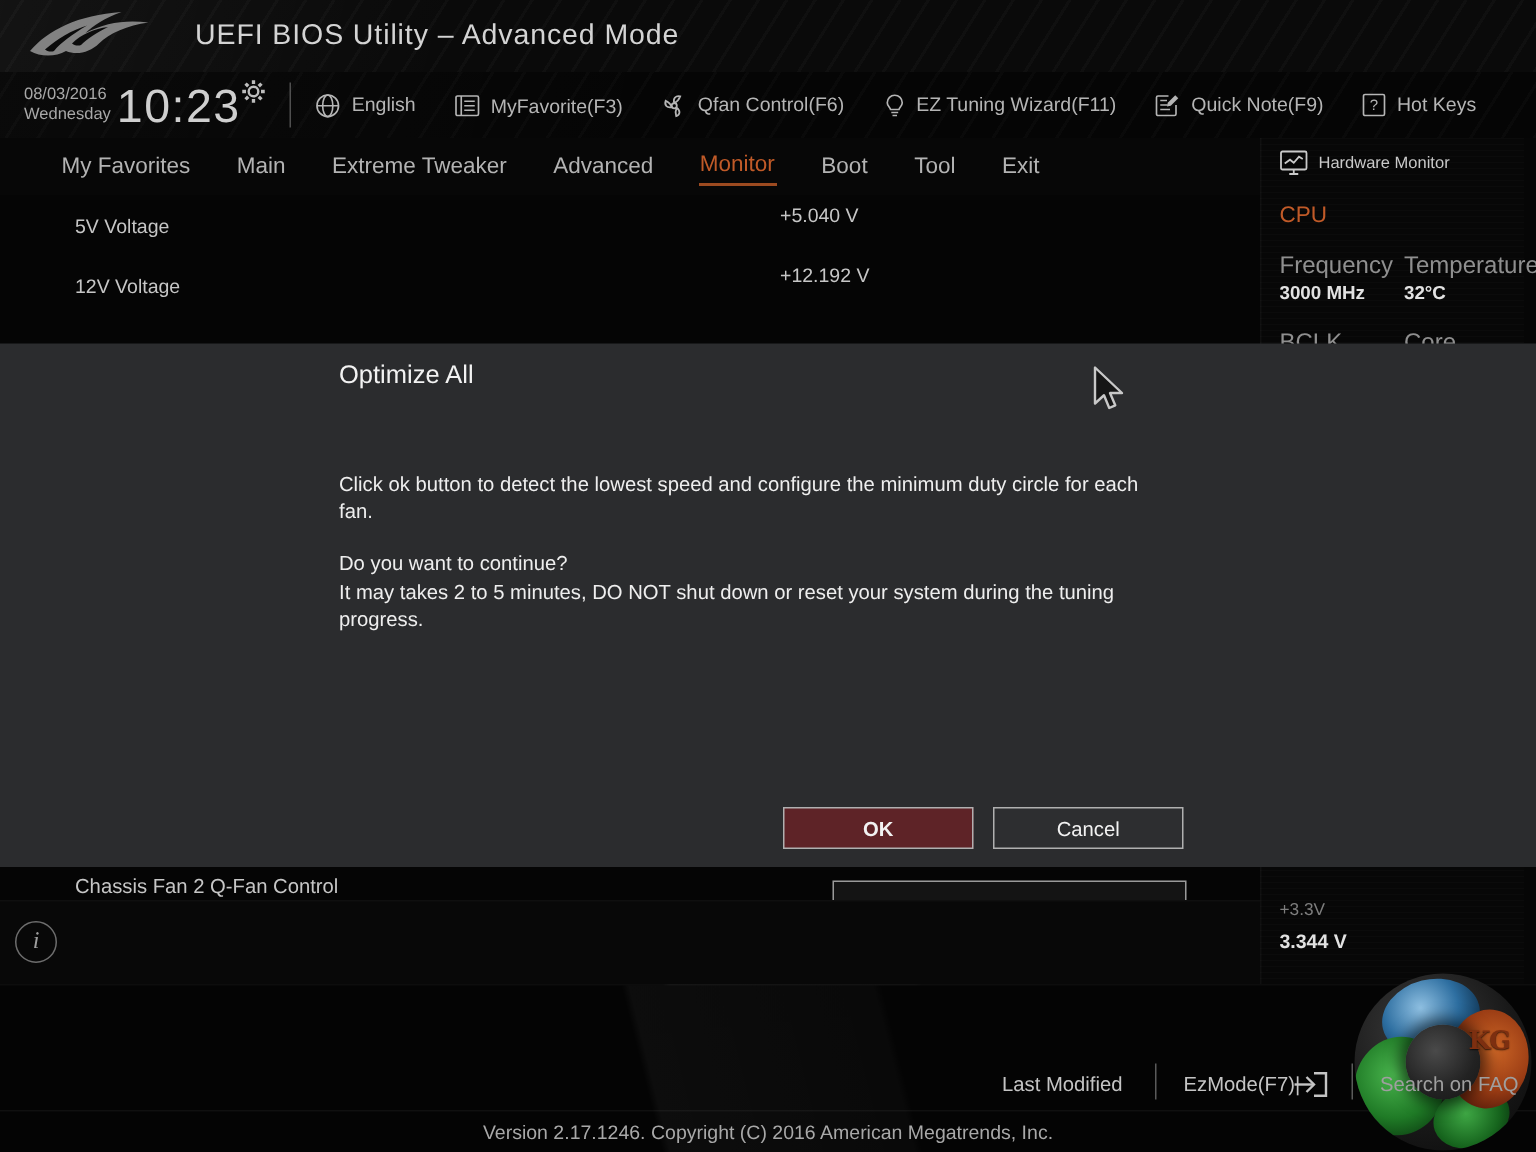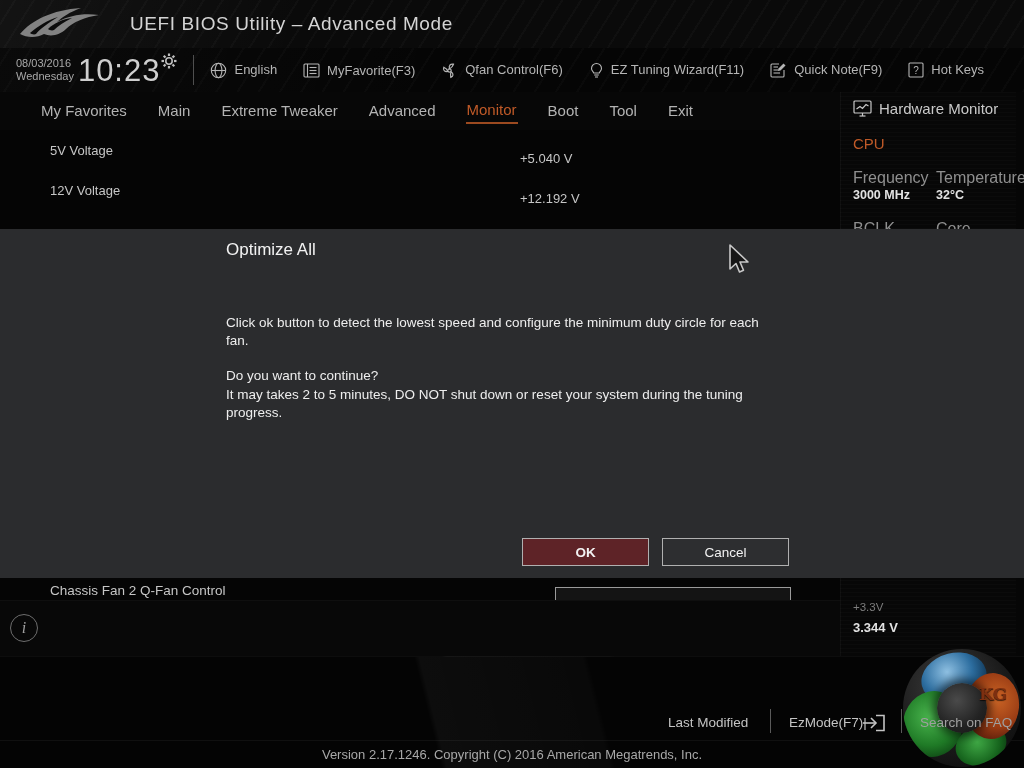--- a/index.html
+++ b/index.html
@@ -45,21 +45,21 @@
     position:absolute; left:0; top:92px; width:840px; height:38px;
     display:flex; align-items:center; gap:29px; padding-left:40px;
     background:#070707;
   }
   .tab { font-size:15px; color:#b3b3b3; cursor:pointer; padding:3px 1px 4px; white-space:nowrap; }
   .tab.active { color:#c05a28; border-bottom:2px solid #9c4a20; }
   
   .main { position:absolute; left:0; top:130px; width:840px; height:638px; background:#050505; }
   .vrow { position:absolute; left:0; width:840px; height:30px; font-size:13px; color:#c6c6c6; }
   .vrow .lbl { position:absolute; left:50px; top:7px; }
-  .vrow .val { position:absolute; left:520px; top:15px; }
+  .vrow .val { position:absolute; left:520px; top:0; }
   .hdivider { position:absolute; left:50px; top:212px; width:750px; height:1px; background:#a8a8a8; }
   .clip-strip { position:absolute; left:0; top:448px; width:840px; height:22px; overflow:hidden; }
   .clip-strip .lbl { position:absolute; left:50px; top:5px; font-size:13.5px; color:#c6c6c6; }
   .mini-select {
     position:absolute; left:555px; top:9px; width:236px; height:26px;
     background:#141414; border:1px solid #9a9a9a;
   }
   .help-section {
     position:absolute; left:0; top:470px; width:840px; height:56px;
     background:#080808; border-top:1px solid rgba(255,255,255,0.03);
@@ -70,21 +70,21 @@
     color:#9f9f9f; font-family:"Liberation Serif", serif; font-style:italic;
     font-size:16px; display:flex; align-items:center; justify-content:center;
   }
   
   .sidebar {
     position:absolute; left:840px; top:92px; width:176px; height:676px;
     background:repeating-linear-gradient(180deg, rgba(255,255,255,0.015) 0 1px, rgba(0,0,0,0) 1px 4px), #070707;
     border-left:1px solid rgba(255,255,255,0.04);
   }
   .hwm-header { position:absolute; left:12px; top:8px; display:flex; align-items:center; gap:7px;
-    font-size:15px; color:#c9c9c9; }
+    font-size:11px; color:#c9c9c9; }
   .hwm-section { position:absolute; left:12px; top:43px; font-size:15px; color:#c05a28; }
   .hwm-lbl { position:absolute; font-size:16px; color:#8f8f8f; }
   .hwm-val { position:absolute; font-size:12.5px; color:#e2e2e2; font-weight:bold; }
   .rail-lbl { position:absolute; left:12px; top:509px; font-size:11.5px; color:#7d7d7d; }
   .rail-val { position:absolute; left:12px; top:528px; font-size:13px; color:#e2e2e2; font-weight:bold; }
   
   .dialog {
     position:absolute; left:0; top:229px; width:1024px; height:349px;
     background:#2b2c2e; z-index:10;
   }

